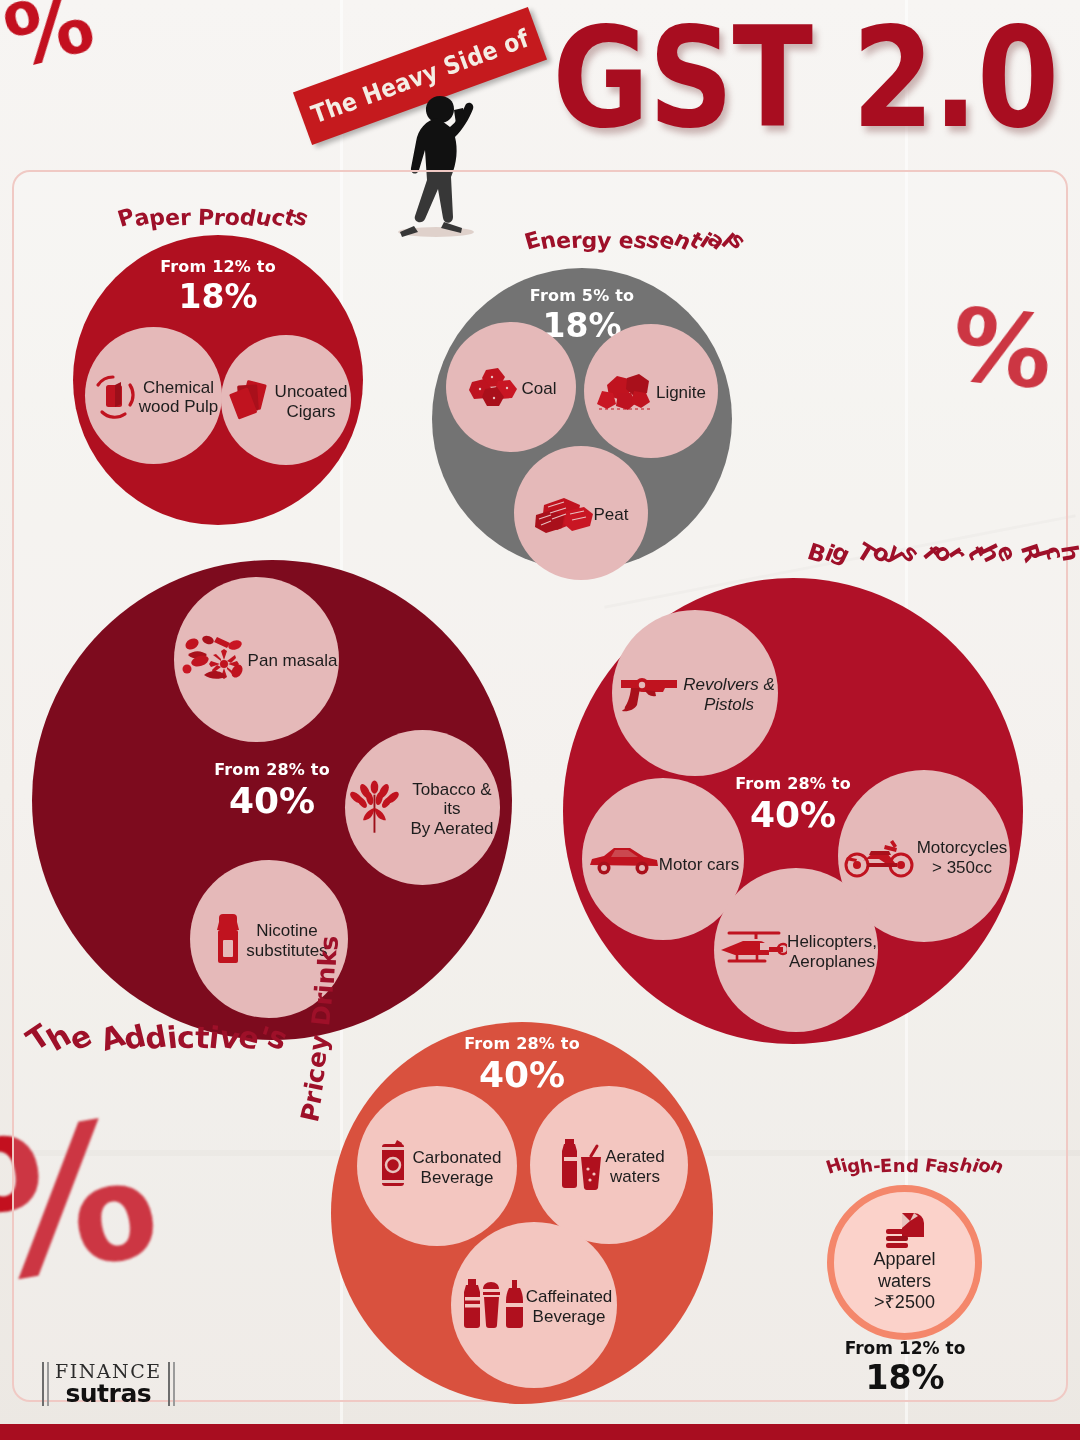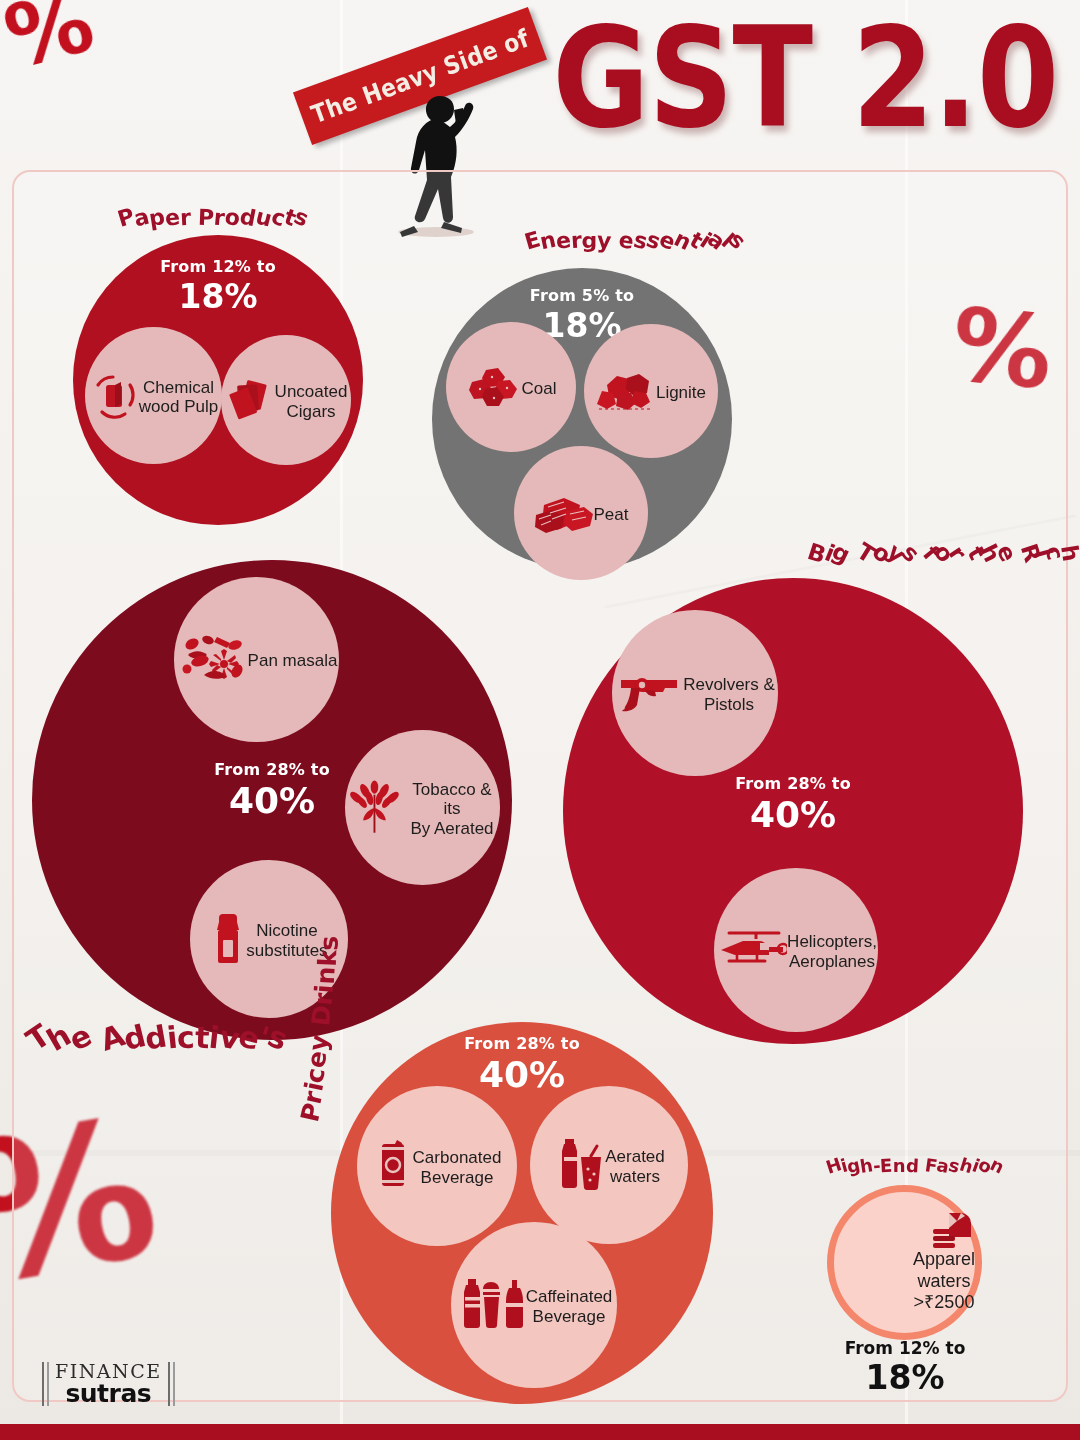--- a/index.html
+++ b/index.html
@@ -293,36 +293,64 @@
 <div class="seclabel" style="left:808px; top:540px; font-size:23px;">
   <span style="transform:rotate(18deg);">B</span><span style="transform:rotate(22deg);">i</span><span style="transform:rotate(26deg);">g</span><span>&nbsp;</span><span style="transform:rotate(32deg);">T</span><span style="transform:rotate(36deg);">o</span><span style="transform:rotate(40deg);">y</span><span style="transform:rotate(44deg);">s</span><span>&nbsp;</span><span style="transform:rotate(50deg);">f</span><span style="transform:rotate(53deg);">o</span><span style="transform:rotate(56deg);">r</span><span>&nbsp;</span><span style="transform:rotate(61deg);">t</span><span style="transform:rotate(64deg);">h</span><span style="transform:rotate(67deg);">e</span><span>&nbsp;</span><span style="transform:rotate(72deg);">R</span><span style="transform:rotate(75deg);">i</span><span style="transform:rotate(78deg);">c</span><span style="transform:rotate(81deg);">h</span>
 </div>
 
 <div class="group" style="left:563px; top:578px; width:460px; height:466px; background:#B01128;">
   <div class="rate" style="top:196px;">
     <span class="from">From 28% to</span>
     <span class="to" style="font-size:36px;">40%</span>
   </div>
 
-  <div class="item" style="left:49px; top:32px; width:166px; height:166px;">
+  <div class="item" style="left:49px; top:32px; width:166px; height:166px;font-style:italic;">
     <svg class="ic" width="68" height="44" viewBox="0 0 68 44">
       <path d="M6 9 h56 v8 h-12 l-2 4 h-20 l-4 -4 h-18 z" fill="#C0131F"></path>
       <circle cx="27" cy="14" r="7" fill="#C0131F"></circle>
       <circle cx="27" cy="14" r="3.2" fill="#E5B9B9"></circle>
       <path d="M16 17 c-1 10 -4 17 -9 23 c6 1 12 -1 15 -6 l3 -17 z" fill="#A9101B"></path>
       <path d="M30 19 c2 5 6 7 11 6 l-1 -5 z" fill="#A9101B"></path>
       <circle cx="8" cy="37" r="1.8" fill="#E5B9B9"></circle>
     </svg>
     <div class="lbl">
       <span>Revolvers &amp;</span><br><span>Pistols</span>
     </div>
   </div>
 
 
-
+  <div class="item" style="left:19px; top:200px; width:162px; height:162px;">
+    <svg class="ic" width="72" height="34" viewBox="0 0 72 34">
+      <path d="M3 23 l2 -6 l12 -3 l10 -8 h16 l14 9 l13 3 l1 6 z" fill="#C0131F"></path>
+      <path d="M28 8 h13 l10 7 h-27 z" fill="#D98A8A" opacity=".45"></path>
+      <circle cx="17" cy="26" r="6.5" fill="#A9101B"></circle>
+        <circle cx="17" cy="26" r="3" fill="#E5B9B9"></circle>
+      <circle cx="55" cy="26" r="6.5" fill="#A9101B"></circle>
+        <circle cx="55" cy="26" r="3" fill="#E5B9B9"></circle>
+    </svg>
+    <div class="lbl" style="margin-top:12px;">Motor cars</div>
+  </div>
+
+  <div class="item" style="left:275px; top:192px; width:172px; height:172px;">
+    <svg class="ic" width="76" height="46" viewBox="0 0 76 46">
+      <circle cx="16" cy="32" r="11" fill="none" stroke="#C0131F" stroke-width="3"></circle>
+      <circle cx="16" cy="32" r="4" fill="#C0131F"></circle>
+      <circle cx="60" cy="32" r="11" fill="none" stroke="#C0131F" stroke-width="3"></circle>
+      <circle cx="60" cy="32" r="4" fill="#C0131F"></circle>
+      <path d="M22 28 l10 -8 h14 l8 10 h-10 l-6 -4 h-12 z" fill="#C0131F"></path>
+      <path d="M30 18 h18 l2 4 h-22 z" fill="#A9101B"></path>
+      <path d="M44 12 l12 3 l-1 4 l-12 -3 z" fill="#C0131F"></path>
+      <path d="M52 7 l4 6 l-3 2 l-4 -6 z" fill="#C0131F"></path>
+      <path d="M26 30 h30 v4 h-30 z" fill="#A9101B"></path>
+      <path d="M6 24 l10 2 l-1 3 l-10 -2 z" fill="#C0131F"></path>
+    </svg>
+    <div class="lbl">
+      <span>Motorcycles</span><br><span>&gt; 350cc</span>
+    </div>
+  </div>
 
   <div class="item" style="left:151px; top:290px; width:164px; height:164px;">
     <svg class="ic" width="72" height="46" viewBox="0 0 72 46">
       <path d="M14 6 h50" stroke="#C0131F" stroke-width="3" stroke-linecap="round"></path>
       <path d="M41 6 v6" stroke="#C0131F" stroke-width="3"></path>
       <path d="M28 14 h16 a10 10 0 0 1 10 10 v4 h-34 l-14 -5 z" fill="#C0131F"></path>
       <path d="M45 16 h6 a7 7 0 0 1 5 7 h-11 z" fill="#E5B9B9"></path>
       <path d="M54 20 h14 v5 h-14 z" fill="#C0131F"></path>
       <circle cx="68" cy="22" r="5" fill="none" stroke="#C0131F" stroke-width="2.5"></circle>
       <path d="M14 34 h36" stroke="#C0131F" stroke-width="3" stroke-linecap="round"></path>
@@ -389,21 +417,21 @@
     <div class="lbl">
       <span>Caffeinated</span><br><span>Beverage</span>
     </div>
   </div>
 </div>
 
 <div class="seclabel" style="left:826px; top:1155px; font-size:18px;">
   <span style="transform:rotate(-18deg);">H</span><span style="transform:rotate(-15deg);">i</span><span style="transform:rotate(-12deg);">g</span><span style="transform:rotate(-9deg);">h</span><span style="transform:rotate(-6deg);">-</span><span style="transform:rotate(-3deg);">E</span><span style="transform:rotate(0deg);">n</span><span style="transform:rotate(3deg);">d</span><span>&nbsp;</span><span style="transform:rotate(8deg);">F</span><span style="transform:rotate(11deg);">a</span><span style="transform:rotate(14deg);">s</span><span style="transform:rotate(17deg);">h</span><span style="transform:rotate(20deg);">i</span><span style="transform:rotate(23deg);">o</span><span style="transform:rotate(26deg);">n</span>
 </div>
 
-<div class="fashion-circle" style="left:827px; top:1185px; width:155px; height:155px;align-items:flex-end;">
+<div class="fashion-circle" style="left:827px; top:1185px; width:155px; height:155px;">
   <svg class="ic" width="46" height="38" viewBox="0 0 46 38">
     <path d="M20 2 h12 a10 10 0 0 1 10 10 v14 h-22 z" fill="#B0101E"></path>
     <path d="M20 2 l8 8 l-8 7 z" fill="#E8C3BE"></path>
     <path d="M32 2 l-4 8 l8 -5 z" fill="#E8C3BE"></path>
     <rect x="4" y="18" width="22" height="5" rx="2" fill="#B0101E"></rect>
     <rect x="4" y="25" width="22" height="5" rx="2" fill="#9C0F1A"></rect>
     <rect x="4" y="32" width="22" height="5" rx="2" fill="#B0101E"></rect>
   </svg>
   <div class="lbl">
     <span>Apparel</span><br><span>waters</span><br><span>&gt;₹2500</span>

